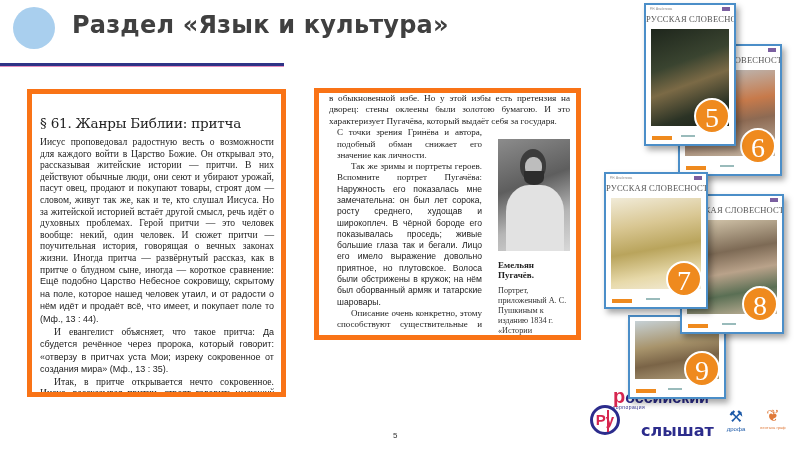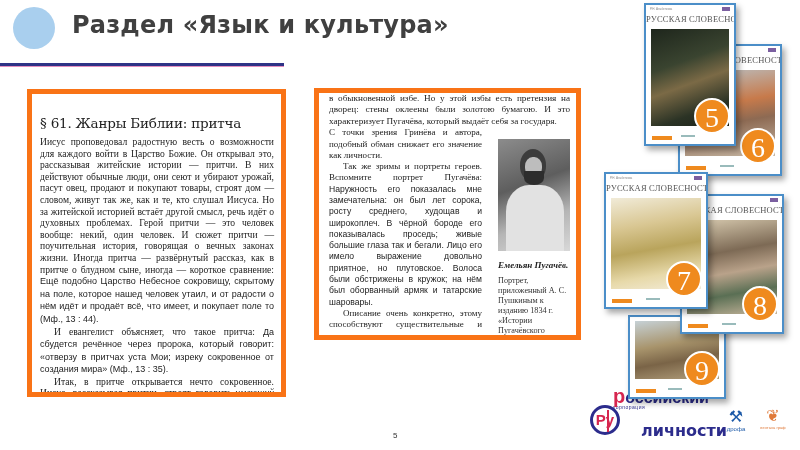--- a/index.html
+++ b/index.html
@@ -14,30 +14,30 @@
     .page1 { left: 27px; top: 89px; width: 259px; height: 308px; padding: 12px 7px 0 8px; }
     .page2 { left: 314px; top: 88px; width: 267px; height: 252px; padding: 0 6px 0 10px; }
 
     .p1-head { font-size: 13.5px; font-family: "DejaVu Serif", serif; color: #222; margin-bottom: 5px; letter-spacing: -0.2px; margin-top: 9px; }
     .txt { font-size: 9.6px; line-height: 11.6px; text-align: justify; }
     .txt .sans { font-family: "Liberation Sans", sans-serif; font-size: 9px; }
     .txt .it { font-style: italic; }
     .indent { text-indent: 14px; }
 
     .p2-top { font-size: 9.2px; line-height: 11.4px; text-align: justify; }
-    .p2-cols { display: flex; gap: 16px; }
+    .p2-cols { display: flex; gap: 16px; margin-left: 8px; }
     .p2-left { width: 170px; font-size: 9px; line-height: 11.3px; text-align: justify; }
     .p2-left .sans { font-family: "Liberation Sans", sans-serif; font-size: 8.6px; }
     .p2-right { width: 76px; padding-top: 12px; }
     .portrait { width: 72px; height: 112px; background: linear-gradient(160deg, #8c8c8c 0%, #5e5e5e 40%, #b5b5b5 70%, #d8d8d8 100%); position: relative; }
     .portrait .head { position: absolute; left: 22px; top: 10px; width: 26px; height: 32px; border-radius: 50% 50% 45% 45%; background: #3c3c3c; }
     .portrait .face { position: absolute; left: 27px; top: 18px; width: 17px; height: 20px; border-radius: 45%; background: #bdbdbd; }
     .portrait .beard { position: absolute; left: 26px; top: 32px; width: 20px; height: 14px; border-radius: 0 0 50% 50%; background: #2d2d2d; }
     .portrait .body { position: absolute; left: 8px; top: 46px; width: 58px; height: 66px; border-radius: 40% 40% 0 0; background: #e2e2e2; }
-    .caption-name { font-style: italic; font-weight: bold; font-size: 9px; margin-top: 9px; }
+    .caption-name { font-weight: bold; font-size: 9px; margin-top: 9px; }
     .caption { font-size: 8.2px; line-height: 10px; margin-top: 6px; color: #333; }
 
     .pagenum { position: absolute; left: 393px; top: 431px; font-size: 8px; color: #333; }
 
     
     .book { position: absolute; background: #fff; border: 2px solid #4b8ec8; box-shadow: 3px 4px 6px rgba(0,0,0,0.35); overflow: hidden; }
     .book .author { position: absolute; left: 4px; top: 2px; font-size: 3px; color: #888; }
     .book .logo-top { position: absolute; right: 4px; top: 2px; width: 8px; height: 4px; background: #7b5fa0; }
     .book .btitle { position: absolute; left: 0; right: 0; top: 9px; text-align: center; font-family: "Liberation Serif", serif; font-size: 8.5px; color: #555; letter-spacing: 0.2px; white-space: nowrap; }
     .book .art { position: absolute; left: 5px; right: 5px; top: 24px; bottom: 18px; }
@@ -164,21 +164,21 @@
   <div class="art"></div>
   <div class="pub"></div>
     <div class="pub2"></div>
   <div class="num">7</div>
 </div>
 
 <div class="ru-mark">Ру</div>
 <div class="ru-sep"></div>
 <div class="ru-small">корпорация</div>
 <div class="ru-line1"><span class="red">р</span><span>оссийский</span></div>
-<div class="ru-line2">личности</div>
+<div class="ru-line2">слышат</div>
 
 <div class="drofa">
   <div class="glyph">⚒</div>
   <div class="lbl">дрофа</div>
 </div>
 <div class="ventana">
   <div class="glyph">❦</div>
   <div class="lbl">вентана граф</div>
 </div>
 

